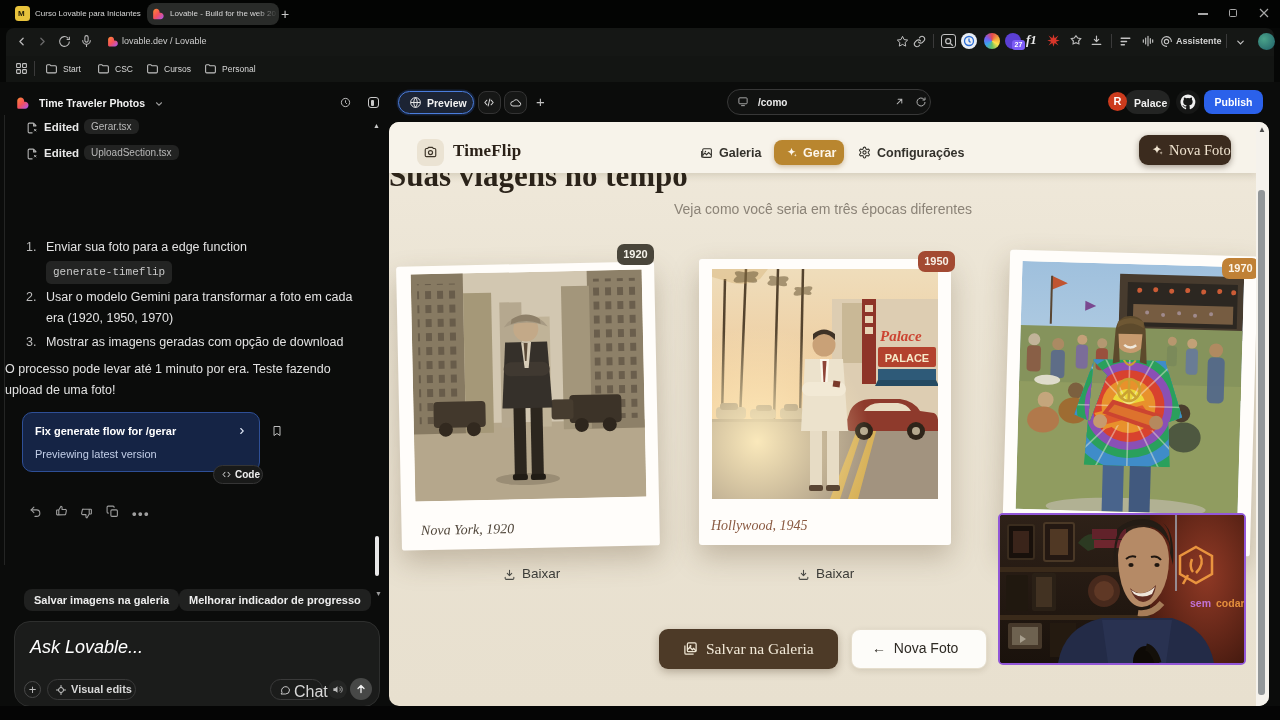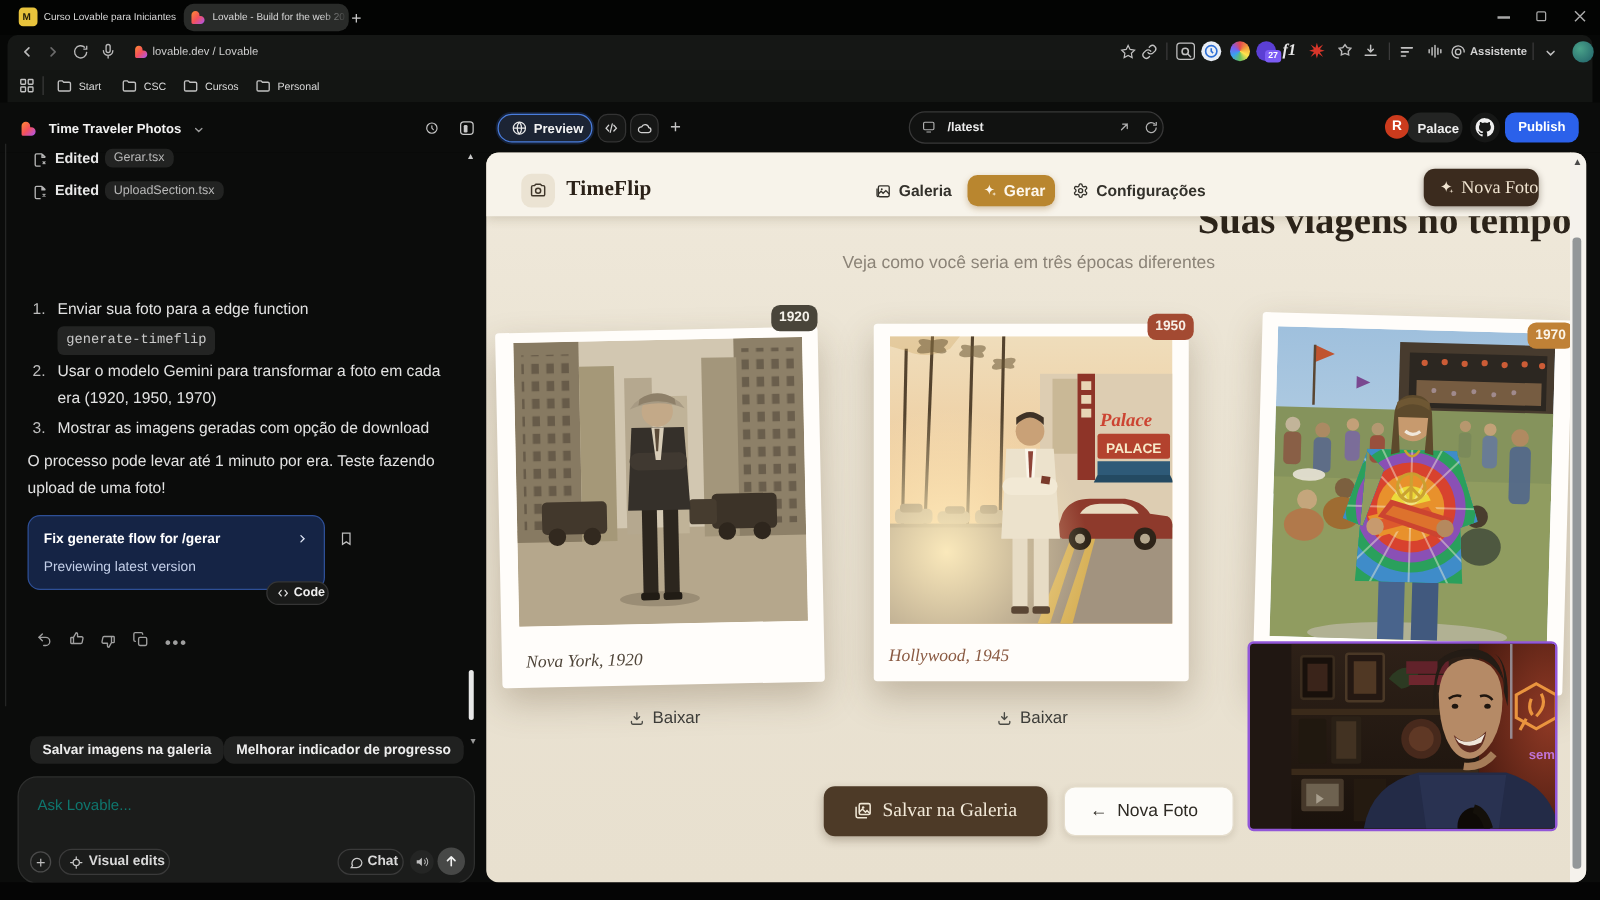--- a/index.html
+++ b/index.html
@@ -193,41 +193,41 @@
   <svg class="abs" style="left:508px;top:97px;" width="15" height="12" viewBox="0 0 24 24" fill="none" stroke="#d2d2d2" stroke-width="2">
       <path d="M7 18a4.5 4.5 0 1 1 .6-8.96A6 6 0 0 1 19 10.2 3.9 3.9 0 0 1 18 18z"></path>
     </svg>
   <div class="abs" style="left:536px;top:93px;color:#c2c2c2;font-size:15px;font-weight:300;">+</div>
 
   <div class="abs" style="left:727px;top:89px;width:204px;height:26px;border:1px solid #383838;border-radius:13px;background:#111211;"></div>
   <svg class="abs" style="left:737px;top:96px;" width="12" height="11" viewBox="0 0 24 24" fill="none" stroke="#b2b2b2" stroke-width="2">
       <rect x="3" y="4" width="18" height="13" rx="2"></rect>
       <path d="M8 21h8"></path>
     </svg>
-  <div class="abs" style="left:758px;top:97px;color:#ececec;font-size:10px;font-weight:bold;">/latest</div>
+  <div class="abs" style="left:758px;top:97px;color:#ececec;font-size:10px;font-weight:bold;">/como</div>
   <svg class="abs" style="left:894px;top:96px;" width="11" height="11" viewBox="0 0 24 24" fill="none" stroke="#b2b2b2" stroke-width="2.2" stroke-linecap="round">
       <path d="M7 17L17 7M9 7h8v8"></path>
     </svg>
   <svg class="abs" style="left:915px;top:96px;" width="12" height="12" viewBox="0 0 24 24" fill="none" stroke="#b2b2b2" stroke-width="2">
       <path d="M20 12a8 8 0 1 1-2.3-5.6"></path>
       <path d="M20 3v5h-5"></path>
     </svg>
 
   <div class="abs" style="left:1125px;top:90px;width:45px;height:24px;background:#232423;border-radius:12px;"></div>
   <div class="abs" style="left:1108px;top:92px;width:19px;height:19px;border-radius:50%;background:#cc3b1d;color:#fff;font-size:11px;font-weight:bold;text-align:center;line-height:19px;">R</div>
   <div class="abs" style="left:1134px;top:97px;color:#f0f0f0;font-size:10.5px;font-weight:bold;">Palace</div>
   <div class="abs" style="left:1176px;top:90px;width:24px;height:24px;background:#161716;border-radius:12px;"></div>
   <svg class="abs" style="left:1179px;top:93px;" width="18" height="18" viewBox="0 0 24 24" fill="#f0f0f0">
       <path d="M12 2a10 10 0 0 0-3.2 19.5c.5.1.7-.2.7-.5v-1.8c-2.8.6-3.4-1.2-3.4-1.2-.5-1.2-1.1-1.5-1.1-1.5-.9-.6.1-.6.1-.6 1 .1 1.5 1 1.5 1 .9 1.5 2.4 1.1 3 .8.1-.6.4-1.1.6-1.3-2.2-.3-4.6-1.1-4.6-5 0-1.1.4-2 1-2.7-.1-.2-.4-1.2.1-2.6 0 0 .8-.3 2.7 1a9.4 9.4 0 0 1 5 0c1.9-1.3 2.7-1 2.7-1 .5 1.4.2 2.4.1 2.6.6.7 1 1.6 1 2.7 0 3.9-2.4 4.7-4.6 5 .4.3.7.9.7 1.9v2.7c0 .3.2.6.7.5A10 10 0 0 0 12 2z"></path>
     </svg>
   <div class="abs" style="left:1204px;top:90px;width:59px;height:24px;background:#2b61ea;border-radius:8px;color:#fff;font-size:10.5px;font-weight:bold;text-align:center;line-height:24px;">Publish</div>
   <div id="mainarea"></div>
   <div id="preview">
 
-    <div class="abs serif" style="left:0;top:39px;width:868px;text-align:right;font-size:31px;line-height:30px;font-weight:bold;color:#2b231a;">Suas viagens no tempo</div>
+    <div class="abs serif" style="left:0;top:39px;width:868px;text-align:left;font-size:31px;line-height:30px;font-weight:bold;color:#2b231a;">Suas viagens no tempo</div>
     <div class="abs" style="left:0;top:79px;width:868px;text-align:center;font-size:14px;color:#8b8377;">Veja como você seria em três épocas diferentes</div>
 
     <div class="abs" style="left:10px;top:142px;width:258px;height:284px;background:#fffdfa;border-radius:3px;box-shadow:0 12px 28px rgba(90,70,40,.28);transform:rotate(-1.2deg);"></div>
     <svg class="abs" style="left:24px;top:150px;transform:rotate(-1.2deg);" width="231" height="227" viewBox="0 0 231 227">
       <rect width="231" height="227" fill="#d2c7b1"></rect>
       <rect x="0" y="150" width="231" height="77" fill="#b5a78c"></rect>
       <rect x="0" y="0" width="52" height="160" fill="#877a62"></rect>
       <rect x="52" y="20" width="28" height="140" fill="#a59878"></rect>
       <rect x="176" y="0" width="55" height="158" fill="#8d8068"></rect>
       <rect x="150" y="15" width="28" height="143" fill="#a3967b"></rect>
@@ -498,21 +498,21 @@
         <path d="M12.22 2h-.44a2 2 0 0 0-2 2v.18a2 2 0 0 1-1 1.73l-.43.25a2 2 0 0 1-2 0l-.15-.08a2 2 0 0 0-2.73.73l-.22.38a2 2 0 0 0 .73 2.73l.15.1a2 2 0 0 1 1 1.72v.51a2 2 0 0 1-1 1.74l-.15.09a2 2 0 0 0-.73 2.73l.22.38a2 2 0 0 0 2.73.73l.15-.08a2 2 0 0 1 2 0l.43.25a2 2 0 0 1 1 1.73V20a2 2 0 0 0 2 2h.44a2 2 0 0 0 2-2v-.18a2 2 0 0 1 1-1.73l.43-.25a2 2 0 0 1 2 0l.15.08a2 2 0 0 0 2.73-.73l.22-.39a2 2 0 0 0-.73-2.73l-.15-.08a2 2 0 0 1-1-1.74v-.5a2 2 0 0 1 1-1.74l.15-.09a2 2 0 0 0 .73-2.73l-.22-.38a2 2 0 0 0-2.73-.73l-.15.08a2 2 0 0 1-2 0l-.43-.25a2 2 0 0 1-1-1.73V4a2 2 0 0 0-2-2z"></path>
       </svg>
     <div class="abs" style="left:488px;top:24px;font-size:12.5px;font-weight:bold;color:#33312b;">Configurações</div>
     <div class="abs" style="left:750px;top:13px;width:92px;height:30px;background:#3b2b1e;border-radius:9px;box-shadow:0 2px 6px rgba(40,25,10,.4);"></div>
     <svg class="abs" style="left:761px;top:21px;" width="14" height="14" viewBox="0 0 24 24" fill="#efe3cf">
         <path d="M12 3c.8 4.5 2.5 6.6 7.5 7.5-5 .9-6.7 3-7.5 7.5-.8-4.5-2.5-6.6-7.5-7.5 5-.9 6.7-3 7.5-7.5z"></path>
         <path d="M19 14l.6 2.4L22 17l-2.4.6L19 20l-.6-2.4L16 17l2.4-.6z"></path>
       </svg>
     <div class="abs serif" style="left:780px;top:20px;font-size:14.5px;color:#f0e4d0;">Nova Foto</div>
 
-    <div class="abs" style="left:609px;top:391px;width:248px;height:152px;border:2px solid #9257d8;border-radius:5px;overflow:hidden;background:#201712;padding-left:33px;">
+    <div class="abs" style="left:609px;top:391px;width:248px;height:152px;border:2px solid #9257d8;border-radius:5px;overflow:hidden;background:#201712;">
       <svg width="244" height="148" viewBox="0 0 244 148">
         <rect width="244" height="148" fill="#231813"></rect>
         <rect x="150" y="0" width="94" height="148" fill="#4a1c10"></rect>
         <rect x="150" y="0" width="94" height="148" fill="url(#warm)"></rect>
         <defs>
           <radialGradient id="warm" cx=".6" cy=".4" r=".8">
               <stop offset="0" stop-color="#a0402a" stop-opacity=".8"></stop>
               <stop offset="1" stop-color="#3a150c" stop-opacity=".9"></stop>
             </radialGradient>
           <linearGradient id="shelfg" x1="0" y1="0" x2="0" y2="1">
@@ -587,21 +587,21 @@
       <path d="M15 14l4 4m0-4l-4 4" stroke-width="1.8"></path>
     </svg>
   <div class="abs" style="left:44px;top:147px;color:#e8e8e8;font-size:11.5px;font-weight:bold;">Edited</div>
   <div class="abs pill" style="left:84px;top:145px;height:15px;padding:0 7px;font-size:10px;line-height:15px;text-align:center;">UploadSection.tsx</div>
 
   <div class="abs" style="left:26px;top:237px;width:350px;color:#e2e2e2;font-size:12.5px;line-height:21px;">
     <div style="position:relative;padding-left:20px;margin-bottom:3px;"><span style="position:absolute;left:0;color:#bdbdbd;">1.</span>Enviar sua foto para a edge function<br><span style="display:inline-block;margin-top:3px;background:#232423;border-radius:5px;padding:1px 7px;font-family:'Liberation Mono',monospace;font-size:11px;color:#c9c9c9;">generate-timeflip</span></div>
     <div style="position:relative;padding-left:20px;margin-bottom:3px;"><span style="position:absolute;left:0;color:#bdbdbd;">2.</span>Usar o modelo Gemini para transformar a foto em cada<br>era (1920, 1950, 1970)</div>
     <div style="position:relative;padding-left:20px;"><span style="position:absolute;left:0;color:#bdbdbd;">3.</span>Mostrar as imagens geradas com opção de download</div>
   </div>
-  <div class="abs" style="left:22px;top:359px;width:360px;color:#e2e2e2;font-size:12.5px;line-height:21px;">O processo pode levar até 1 minuto por era. Teste fazendo<br>upload de uma foto!</div>
+  <div class="abs" style="left:5px;top:359px;width:360px;color:#e2e2e2;font-size:12.5px;line-height:21px;">O processo pode levar até 1 minuto por era. Teste fazendo<br>upload de uma foto!</div>
 
   <div class="abs" style="left:22px;top:412px;width:238px;height:60px;background:#152445;border:1px solid #2e4f96;border-radius:10px;"></div>
   <div class="abs" style="left:35px;top:425px;color:#fff;font-size:11px;font-weight:bold;">Fix generate flow for /gerar</div>
   <svg class="abs" style="left:237px;top:426px;" width="10" height="10" viewBox="0 0 24 24" fill="none" stroke="#dfe6f5" stroke-width="2.6" stroke-linecap="round">
       <path d="M9 6l6 6-6 6"></path>
     </svg>
   <div class="abs" style="left:35px;top:448px;color:#c3cfe8;font-size:11px;">Previewing latest version</div>
   <svg class="abs" style="left:271px;top:424px;" width="12" height="14" viewBox="0 0 24 24" fill="none" stroke="#bdbdbd" stroke-width="2">
       <path d="M6 3h12v18l-6-4-6 4z"></path>
     </svg>
@@ -628,33 +628,33 @@
   <div class="abs" style="left:132px;top:506px;color:#9f9f9f;font-size:13px;letter-spacing:1.5px;font-weight:bold;">•••</div>
 
   <div class="abs" style="left:375px;top:536px;width:4px;height:40px;background:#e8e8e8;border-radius:2px;"></div>
   <div class="abs" style="left:375px;top:590px;color:#9a9a9a;font-size:7px;">▼</div>
   <div class="abs" style="left:373px;top:122px;color:#c9c9c9;font-size:7px;">▲</div>
 
   <div class="abs" style="left:24px;top:589px;height:22px;background:#202120;border-radius:8px;padding:0 10px;color:#ededed;font-size:11px;font-weight:bold;line-height:22px;white-space:nowrap;">Salvar imagens na galeria</div>
   <div class="abs" style="left:179px;top:589px;height:22px;background:#202120;border-radius:8px;padding:0 10px;color:#ededed;font-size:11px;font-weight:bold;line-height:22px;white-space:nowrap;">Melhorar indicador de progresso</div>
 
   <div class="abs" style="left:14px;top:621px;width:366px;height:86px;background:#1b1c1b;border:1px solid #2e2f2e;border-radius:16px;"></div>
-  <div class="abs" style="left:30px;top:637px;color:#0f766e;font-size:12px;">Ask Lovable...</div>
+  <div class="abs" style="left:30px;top:637px;color:#ffffff;font-size:18px;font-style:italic;">Ask Lovable...</div>
   <div class="abs" style="left:24px;top:681px;width:17px;height:17px;border:1.2px solid #4a4a4a;border-radius:50%;color:#bdbdbd;font-size:13px;text-align:center;line-height:15px;">+</div>
   <div class="abs" style="left:47px;top:679px;width:89px;height:21px;border:1.2px solid #3a3a3a;border-radius:11px;"></div>
   <svg class="abs" style="left:55px;top:684px;" width="12" height="12" viewBox="0 0 24 24" fill="none" stroke="#c9c9c9" stroke-width="2">
       <path d="M12 3v3M3 12h3M12 18v3M18 12h3" stroke-linecap="round"></path>
       <circle cx="12" cy="12" r="5"></circle>
     </svg>
   <div class="abs" style="left:71px;top:683px;color:#d8d8d8;font-size:11px;font-weight:bold;">Visual edits</div>
   <div class="abs" style="left:270px;top:679px;width:53px;height:21px;border:1.2px solid #3a3a3a;border-radius:11px;"></div>
   <svg class="abs" style="left:279px;top:684px;" width="12" height="12" viewBox="0 0 24 24" fill="none" stroke="#c9c9c9" stroke-width="2">
       <path d="M21 12a8 8 0 0 1-8 8H4l2-3a8 8 0 1 1 15-5z"></path>
     </svg>
-  <div class="abs" style="left:294px;top:683px;color:#d8d8d8;font-size:11px;font-weight:bold;">Chat</div>
+  <div class="abs" style="left:294px;top:683px;color:#d8d8d8;font-size:16px;font-weight:normal;">Chat</div>
   <div class="abs" style="left:328px;top:680px;width:19px;height:19px;border-radius:50%;background:#242524;"></div>
   <svg class="abs" style="left:332px;top:684px;" width="11" height="11" viewBox="0 0 24 24" fill="#bdbdbd">
       <path d="M3 9v6h4l5 4V5L7 9z"></path>
       <path d="M16 8a5 5 0 0 1 0 8M19 5a9 9 0 0 1 0 14" fill="none" stroke="#bdbdbd" stroke-width="1.8"></path>
     </svg>
   <div class="abs" style="left:350px;top:678px;width:22px;height:22px;border-radius:50%;background:#474847;"></div>
   <svg class="abs" style="left:355px;top:683px;" width="12" height="12" viewBox="0 0 24 24" fill="none" stroke="#f2f2f2" stroke-width="2.6" stroke-linecap="round" stroke-linejoin="round">
       <path d="M12 19V5m-6 6l6-6 6 6"></path>
     </svg>
   <div id="bottomstrip"></div>

